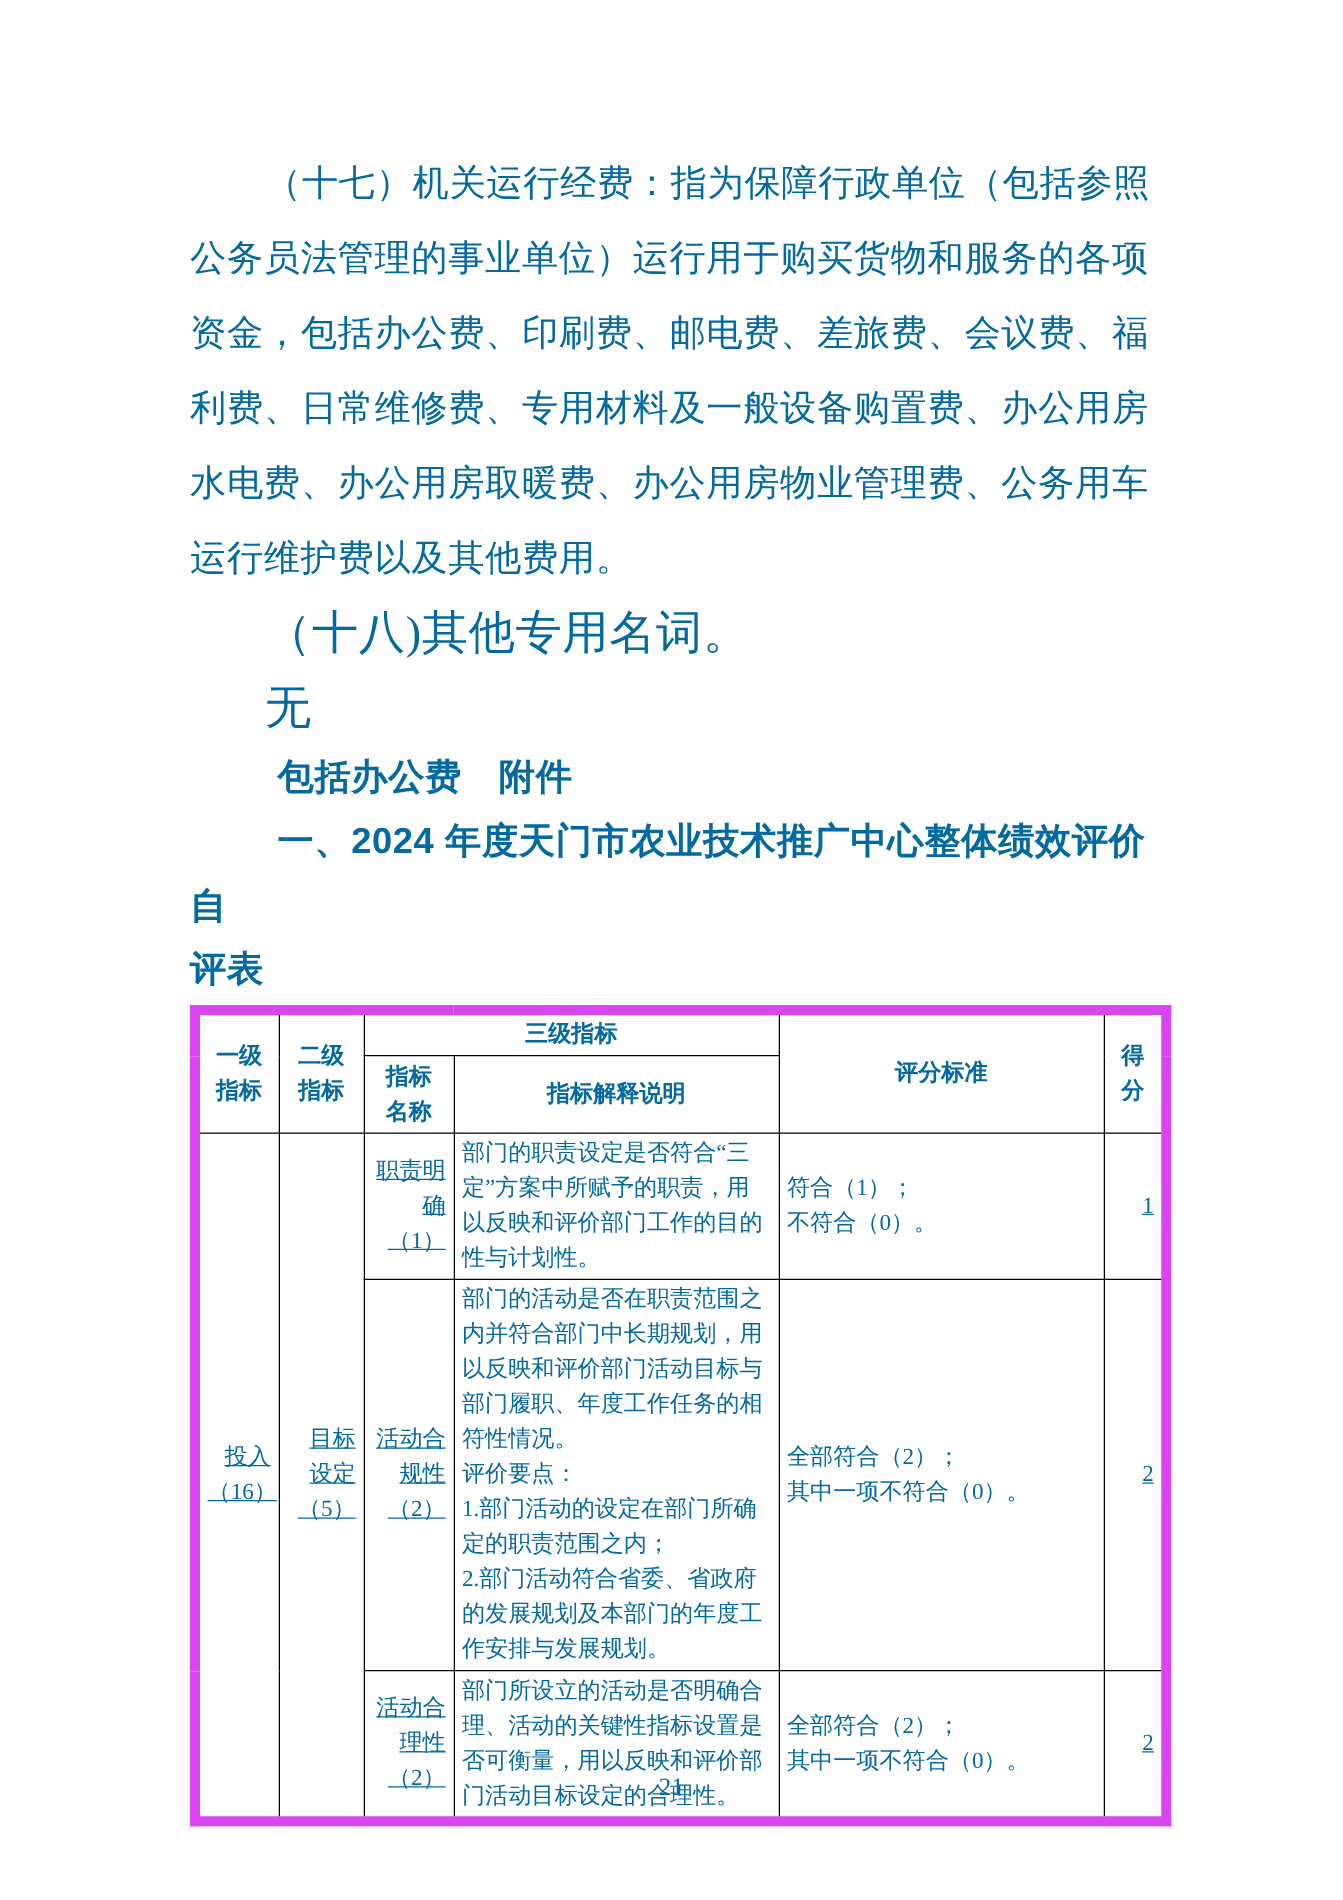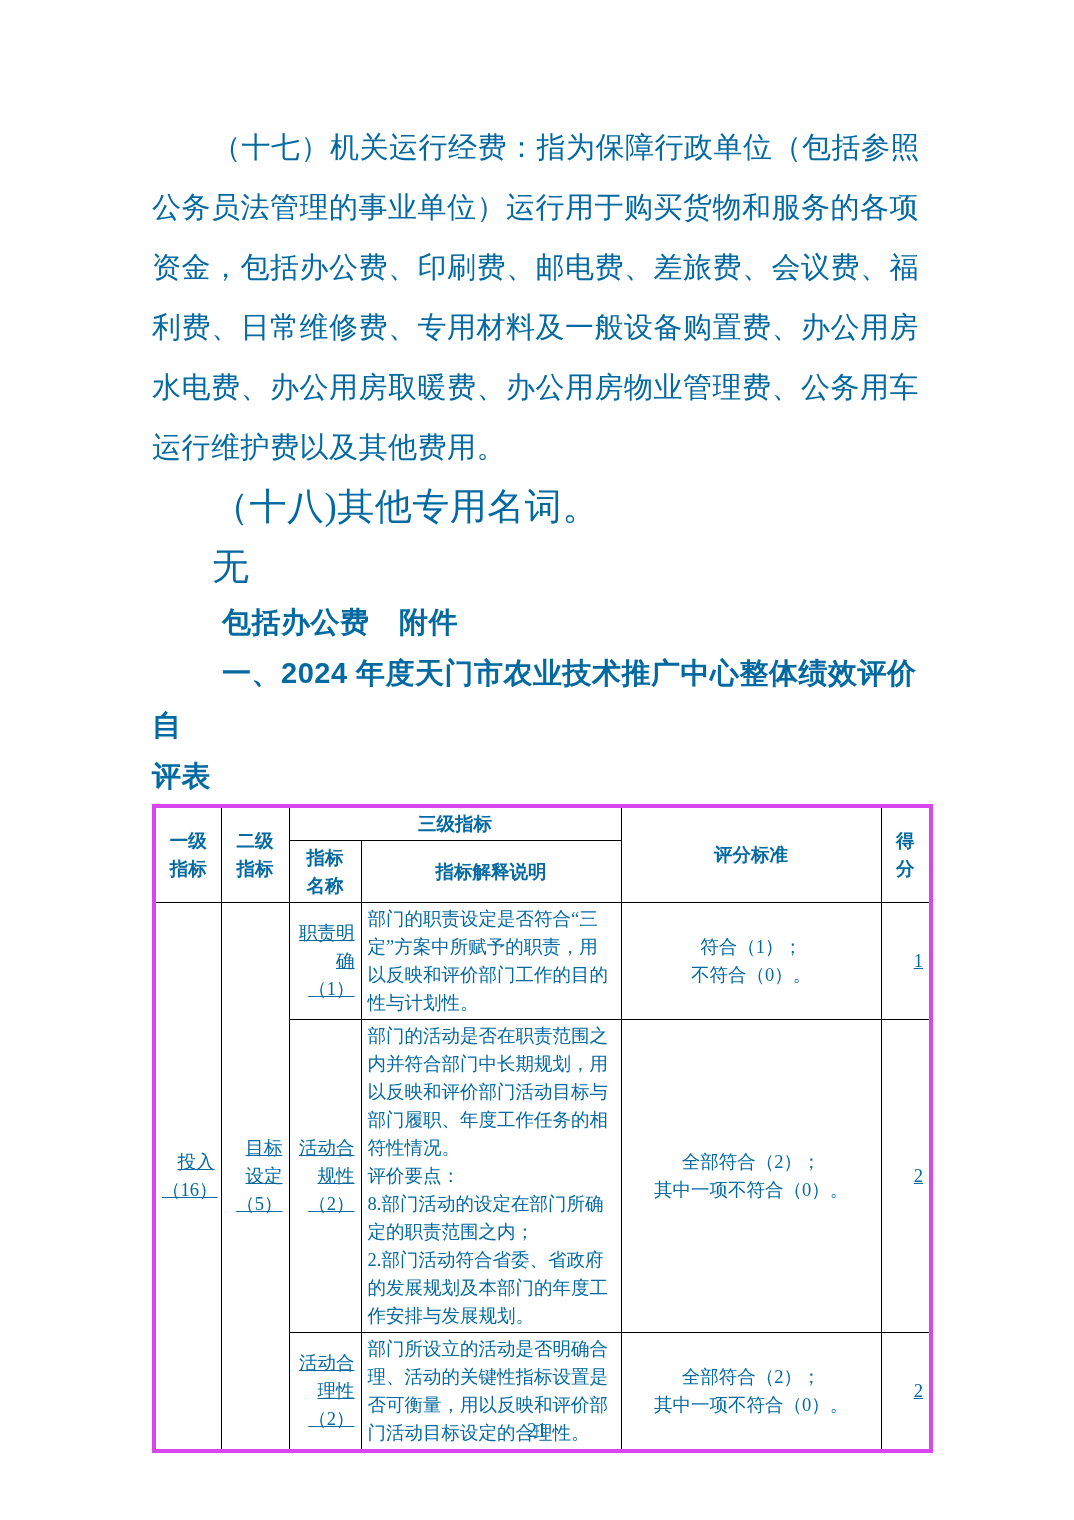--- a/index.html
+++ b/index.html
@@ -40,21 +40,21 @@
     line-height: 50px;
     letter-spacing: 0.5px;
   }
   .heading-indent { text-indent: 70px; }
   .heading-tall { line-height: 52px; }
   table.eval-table {
     margin-top: 3px;
     width: 777px;
     border-collapse: collapse;
     table-layout: fixed;
-    border: 4px solid #d946ef;
+    border: 8px solid #d946ef;
     font-size: 18.5px;
   }
   .eval-table th, .eval-table td {
     border: 1px solid #000000;
     line-height: 28px;
     white-space: pre-line;
     vertical-align: middle;
     padding: 2px 6px;
     font-weight: normal;
   }
@@ -63,21 +63,21 @@
     text-align: center;
     padding: 2px 2px;
   }
   .row-h3band { height: 23px; }
   .row-hsub { height: 62px; }
   .row-1 { height: 117px; }
   .row-2 { height: 308px; }
   .row-3 { height: 112px; }
   .cell-center { text-align: right; text-decoration: underline; }
   .cell-expl { text-align: left; padding: 2px 8px; margin-left: 14px; }
-  .cell-standard { text-align: center; padding: 2px 6px 2px 12px; }
+  .cell-standard { text-align: left; padding: 2px 6px 2px 12px; }
   .page-number {
     position: absolute;
     top: 1408px;
     left: 0;
     width: 1074px;
     text-align: center;
     font-size: 20px;
     line-height: 24px;
     margin-top: 10px;
   }
@@ -144,21 +144,21 @@
 不符合（0）。</td>
           <td class="cell-center">1</td>
         </tr>
 
         <tr class="row-2">
           <td class="cell-center">活动合
 规性
 （2）</td>
           <td class="cell-expl">部门的活动是否在职责范围之内并符合部门中长期规划，用以反映和评价部门活动目标与部门履职、年度工作任务的相符性情况。
 评价要点：
-8.部门活动的设定在部门所确定的职责范围之内；
+1.部门活动的设定在部门所确定的职责范围之内；
 2.部门活动符合省委、省政府的发展规划及本部门的年度工作安排与发展规划。</td>
           <td class="cell-standard">全部符合（2）；
 其中一项不符合（0）。</td>
           <td class="cell-center">2</td>
         </tr>
 
         <tr class="row-3">
           <td class="cell-center">活动合
 理性
 （2）</td>

